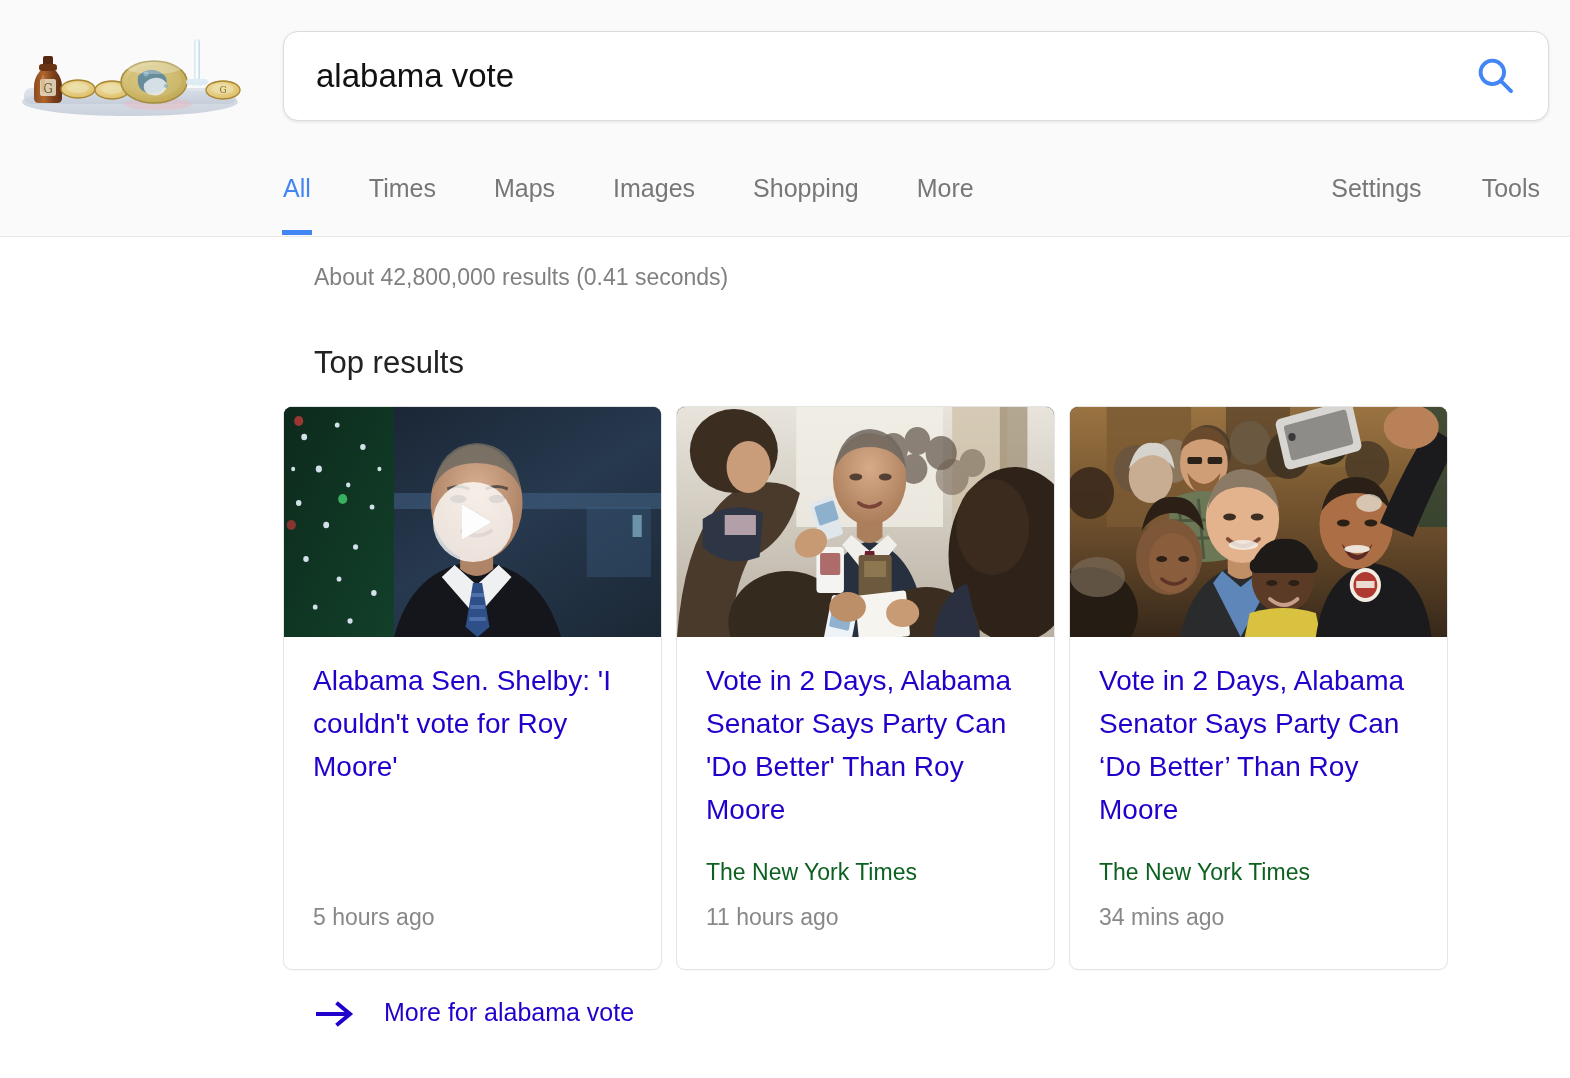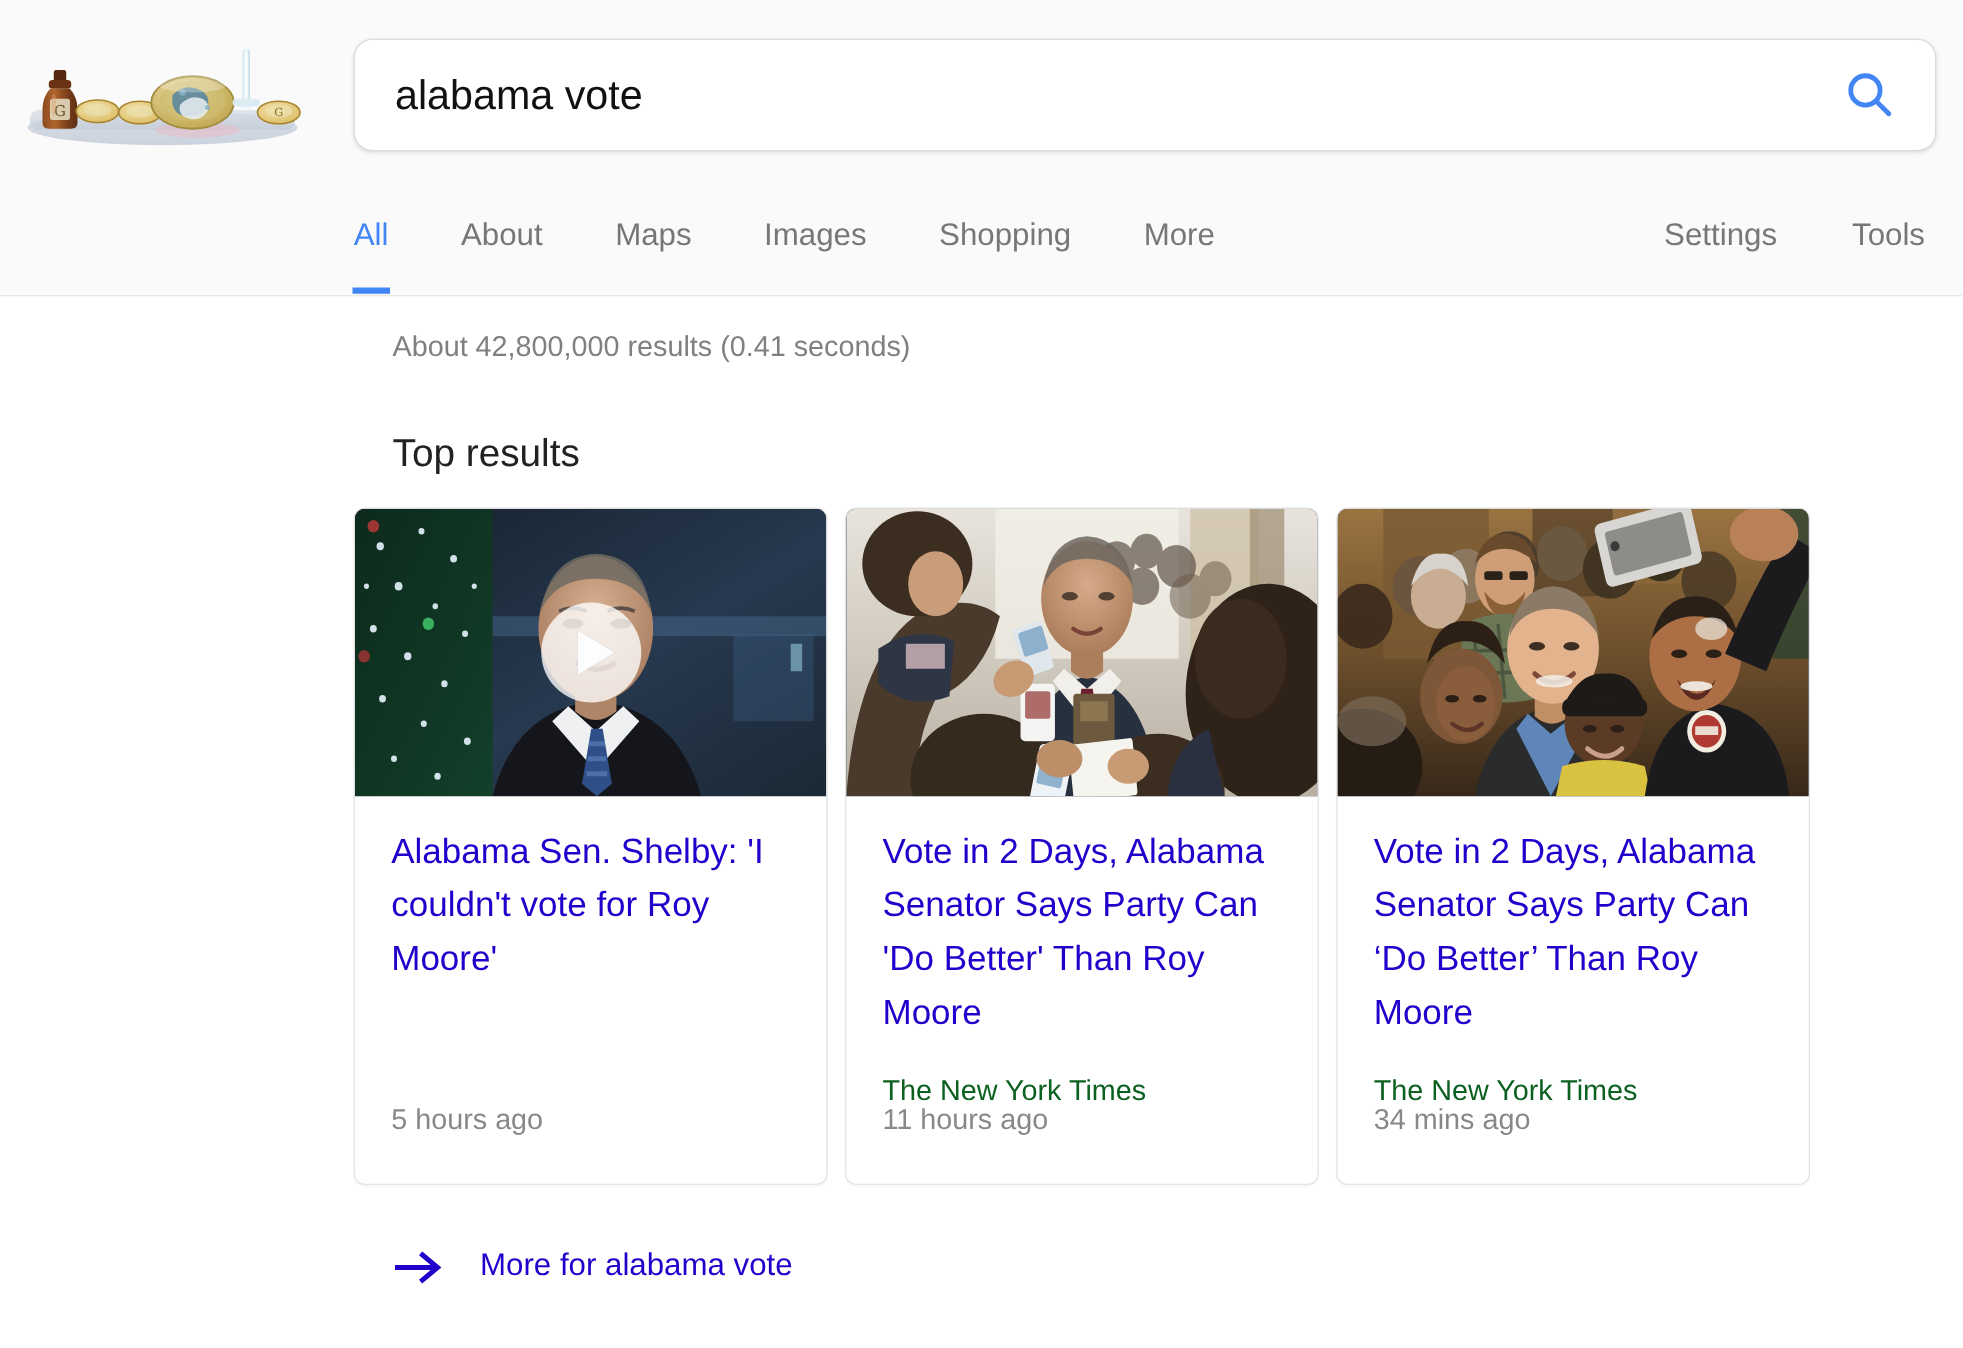--- a/index.html
+++ b/index.html
@@ -153,20 +153,21 @@
   .card-source {
     font-size:23px;
     color:#0c6120;
     line-height:1;
     margin-top:18px;
   }
   .card-time {
     font-size:23px;
     color:#888888;
     line-height:1;
+    margin-top:22px;
     padding-bottom:40px;
   }
 
   .card-1 .card-spacer { min-height:44px; }
 
   .more-link {
     position:absolute; left:314px; top:1000px;
     display:flex; 
     cursor:pointer;
     text-decoration:none;
@@ -268,21 +269,21 @@
         <svg width="44" height="44" viewBox="0 0 24 24">
           <circle cx="10" cy="10" r="6.4" fill="none" stroke="#4285f4" stroke-width="2.1"></circle>
           <line x1="14.8" y1="14.8" x2="20.2" y2="20.2" stroke="#4285f4" stroke-width="2.1" stroke-linecap="round"></line>
         </svg>
       </button>
     </div>
 
     <div class="nav">
       <div class="nav-left">
         <div class="tab active">All</div>
-        <div class="tab">About</div>
+        <div class="tab">Times</div>
         <div class="tab">Maps</div>
         <div class="tab">Images</div>
         <div class="tab">Shopping</div>
         <div class="tab">More</div>
       </div>
       <div class="nav-right">
         <div class="tab">Settings</div>
         <div class="tab">Tools</div>
       </div>
     </div>

